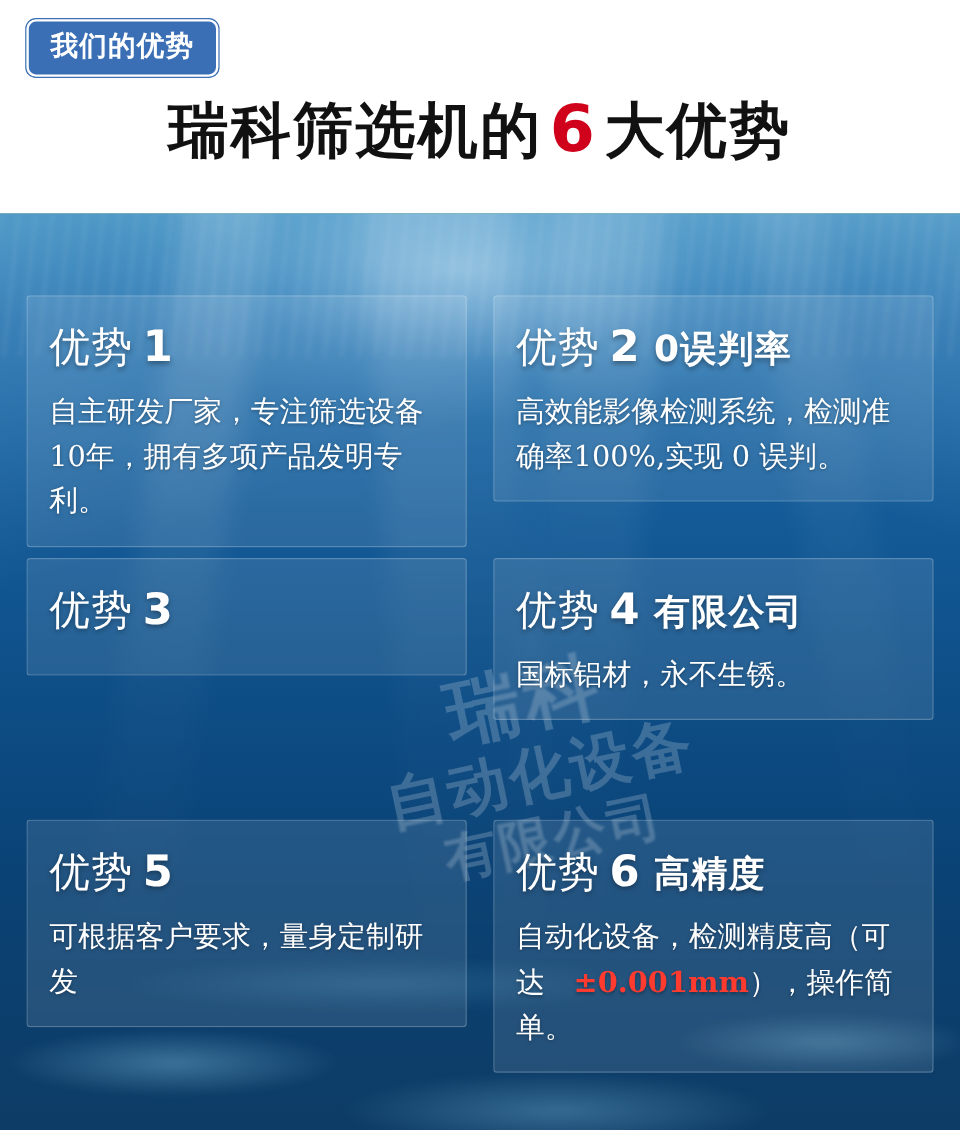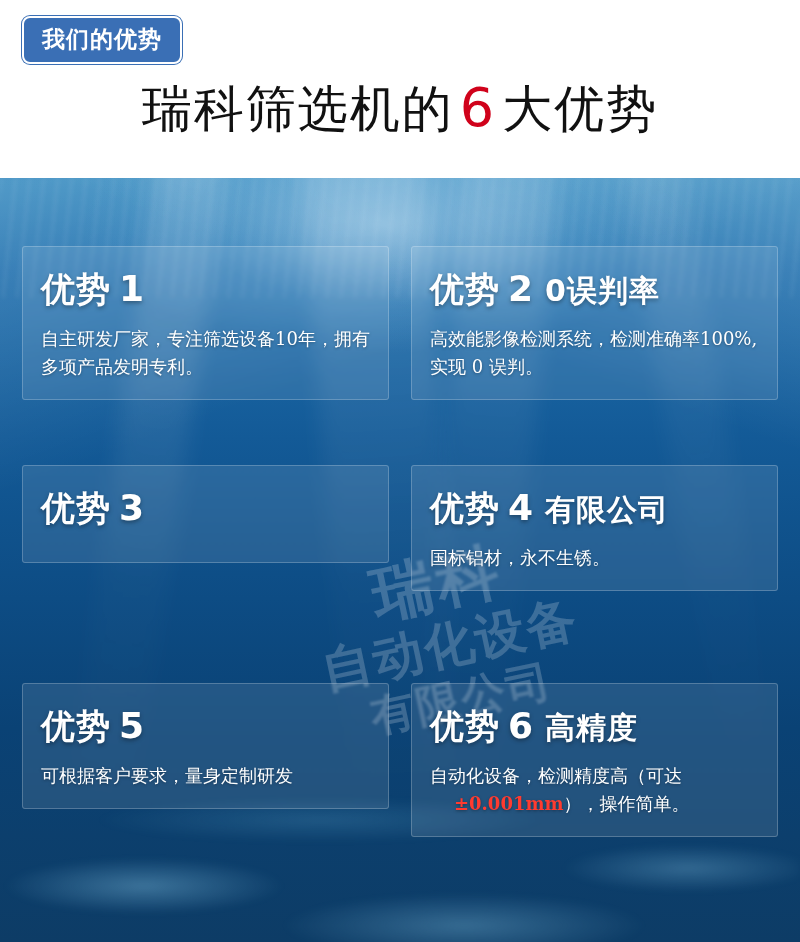--- a/index.html
+++ b/index.html
@@ -41,21 +41,21 @@
     box-shadow: 0 0 0 1px #3a6fb5;
     line-height: 1;
   }
   .main-title {
     position: absolute;
     left: 0;
     right: 0;
     top: 78px;
     text-align: center;
     font-size: 50px;
-    font-weight: normal;
+    font-weight: bold;
     color: #111111;
     letter-spacing: 2px;
     line-height: 1.1;
     white-space: nowrap;
   }
   .main-title .num {
     color: #d0021b;
     font-size: 54px;
     padding: 0 6px;
   }
@@ -151,41 +151,41 @@
     backdrop-filter: blur(1px);
   }
   .card-head {
     display: flex;
     align-items: baseline;
     white-space: nowrap;
     margin-bottom: 12px;
   }
   .adv-label {
     font-size: 34px;
-    font-weight: bold;
+    font-weight: normal;
     color: #ffffff;
     letter-spacing: 1px;
     text-shadow: 0 2px 4px rgba(0,0,0,0.35);
   }
   .adv-num {
     font-size: 36px;
     font-weight: bold;
     color: #ffffff;
     margin: 0 12px 0 8px;
     text-shadow: 0 2px 4px rgba(0,0,0,0.35);
   }
   .adv-title {
     font-size: 30px;
     font-weight: bold;
     color: #ffffff;
     letter-spacing: 1px;
     text-shadow: 0 2px 4px rgba(0,0,0,0.35);
   }
   .card-body {
-    font-size: 18px;
+    font-size: 24px;
     line-height: 1.55;
     color: #ffffff;
     font-family: "DejaVu Serif", "Liberation Serif", serif;
     text-shadow: 0 1px 3px rgba(0,0,0,0.35);
   }
   .card-body .hl {
     color: #ff3b30;
     font-weight: bold;
     margin-left: 24px;
   }

